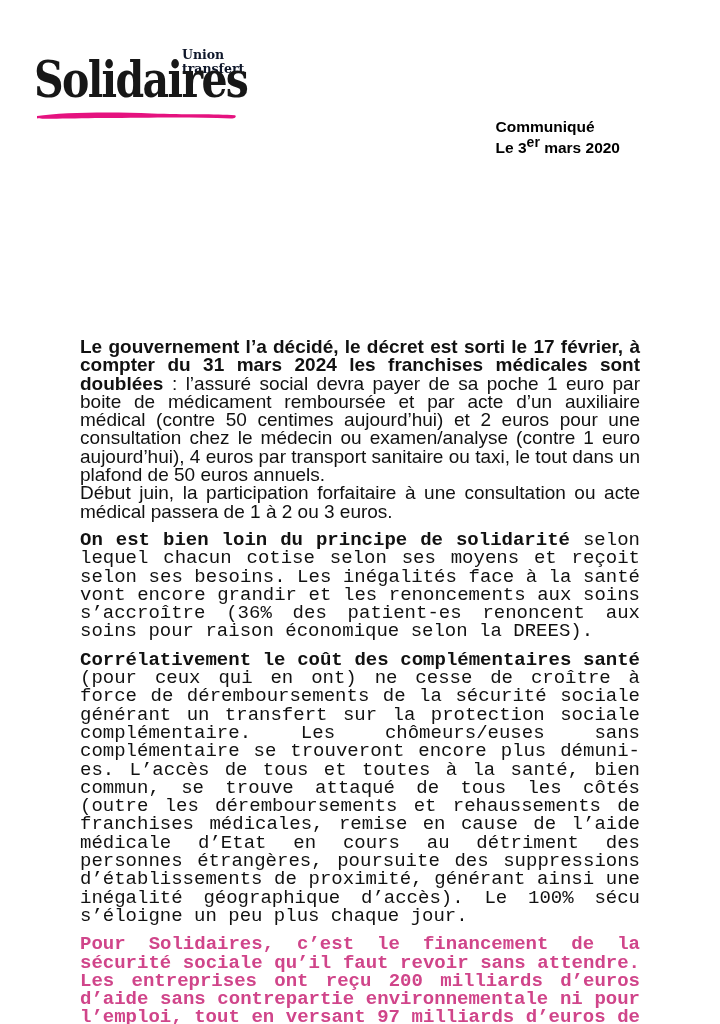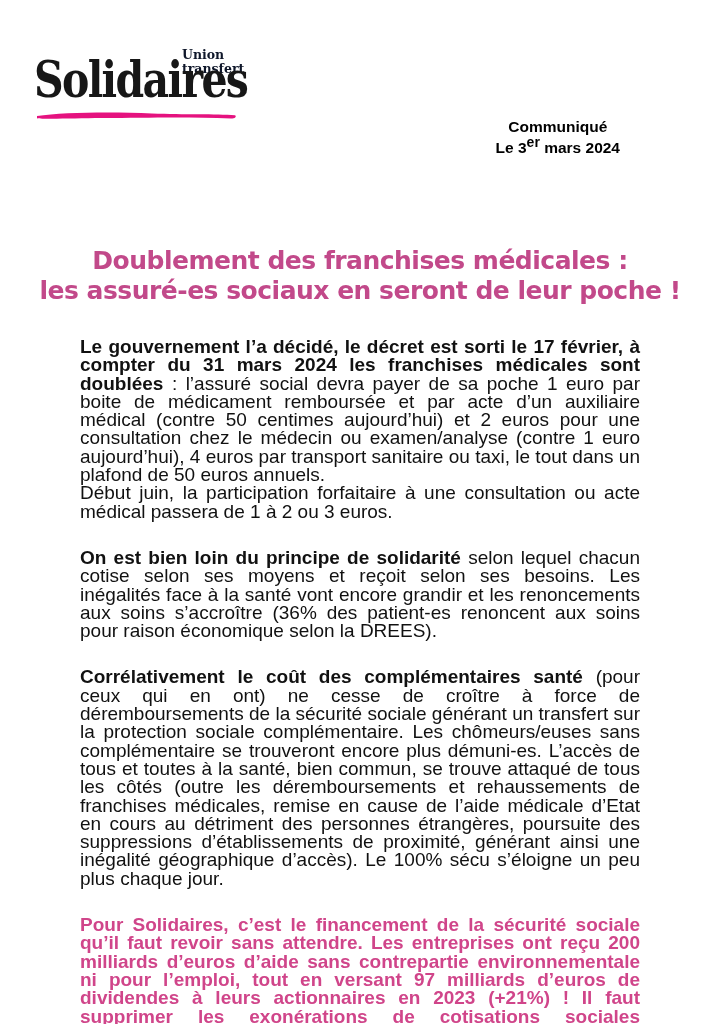--- a/index.html
+++ b/index.html
@@ -33,21 +33,21 @@
     font-weight:bold;font-size:50px;line-height:56px;
     letter-spacing:-2px;color:#171717;
     transform:scaleX(0.82);transform-origin:left center;
     white-space:nowrap;
   }
   .logo-underline{display:block;margin-top:1px;}
 
   
   .doc-meta{
     position:absolute;top:116px;right:100px;
-    text-align:center;font-weight:bold;
+    text-align:left;font-weight:bold;
     font-size:15.5px;line-height:21px;color:#000;
   }
   .doc-meta sup{font-size:14px;vertical-align:super;line-height:0;}
 
   
   .title{
     position:absolute;top:246px;left:0;right:0;margin:0;
     text-align:center;
     font-family:"DejaVu Sans", sans-serif;
     font-weight:bold;font-size:25px;line-height:30px;
@@ -56,21 +56,21 @@
   }
   .title-line{display:block;}
 
   
   .content{
     position:absolute;left:80px;top:338px;width:560px;
     font-size:19px;line-height:18.3px;
     text-align:justify;
   }
   .content p{margin:0;}
-  .content p.gap{margin-top:28px;}
+  .content p.gap{margin-top:10px;font-family:Liberation Mono, monospace;}
   .content strong{font-weight:bold;}
   .highlight{
     color:var(--highlight-pink,#d0458a);
     font-weight:bold;
   }
 </style>
 </head>
 <body>
 
 <div class="page">
@@ -83,27 +83,23 @@
     <div class="logo-name">Solidaires</div>
     <svg class="logo-underline" width="204" height="12" viewBox="0 0 204 12" aria-hidden="true">
       <path d="M3 7 C 28 3.2, 78 2.8, 118 4.4 C 150 5.6, 182 4.6, 201 6.2
                C 203 7.4, 201 9.6, 197 9.6 C 158 7.8, 118 8.6, 68 9.1
                C 40 9.4, 9 10.4, 3 9.2 Z" fill="var(--logo-underline-pink,#e5127f)"></path>
     </svg>
   </header>
 
   <div class="doc-meta">
     <div>Communiqué</div>
-    <div><span>Le 3</span><sup>er</sup><span> mars 2024</span></div>
+    <div><span>Le 3</span><sup>er</sup><span> mars 2020</span></div>
   </div>
 
-  <h1 class="title">
-    <span class="title-line">Doublement des franchises médicales :</span>
-    <span class="title-line">les assuré-es sociaux en seront de leur poche !</span>
-  </h1>
 
   <main class="content">
     <p><strong>Le gouvernement l’a décidé, le décret est sorti le 17 février, à compter du 31 mars 2024 les franchises médicales sont doublées</strong><span> : l’assuré social devra payer de sa poche 1 euro par boite de médicament remboursée et par acte d’un auxiliaire médical (contre 50 centimes aujourd’hui) et 2 euros pour une consultation chez le médecin ou examen/analyse (contre 1 euro aujourd’hui), 4 euros par transport sanitaire ou taxi, le tout dans un plafond de 50 euros annuels.</span></p>
     <p>Début juin, la participation forfaitaire à une consultation ou acte médical passera de 1 à 2 ou 3 euros.</p>
 
     <p class="gap"><strong>On est bien loin du principe de solidarité</strong><span> selon lequel chacun cotise selon ses moyens et reçoit selon ses besoins. Les inégalités face à la santé vont encore grandir et les renoncements aux soins s’accroître (36% des patient-es renoncent aux soins pour raison économique selon la DREES).</span></p>
 
     <p class="gap"><strong>Corrélativement le coût des complémentaires santé</strong><span> (pour ceux qui en ont) ne cesse de croître à force de déremboursements de la sécurité sociale générant un transfert sur la protection sociale complémentaire. Les chômeurs/euses sans complémentaire se trouveront encore plus démuni-es. L’accès de tous et toutes à la santé, bien commun, se trouve attaqué de tous les côtés (outre les déremboursements et rehaussements de franchises médicales, remise en cause de l’aide médicale d’Etat en cours au détriment des personnes étrangères, poursuite des suppressions d’établissements de proximité, générant ainsi une inégalité géographique d’accès). Le 100% sécu s’éloigne un peu plus chaque jour.</span></p>
 
     <p class="gap highlight">Pour Solidaires, c’est le financement de la sécurité sociale qu’il faut revoir sans attendre. Les entreprises ont reçu 200 milliards d’euros d’aide sans contrepartie environnementale ni pour l’emploi, tout en versant 97 milliards d’euros de dividendes à leurs actionnaires en 2023 (+21%) ! Il faut supprimer les exonérations de cotisations sociales patronales (75 milliards d’euros) et mettre en place une cotisation sociale sur les dividendes affectée aux caisses de sécurité sociale.</p>

